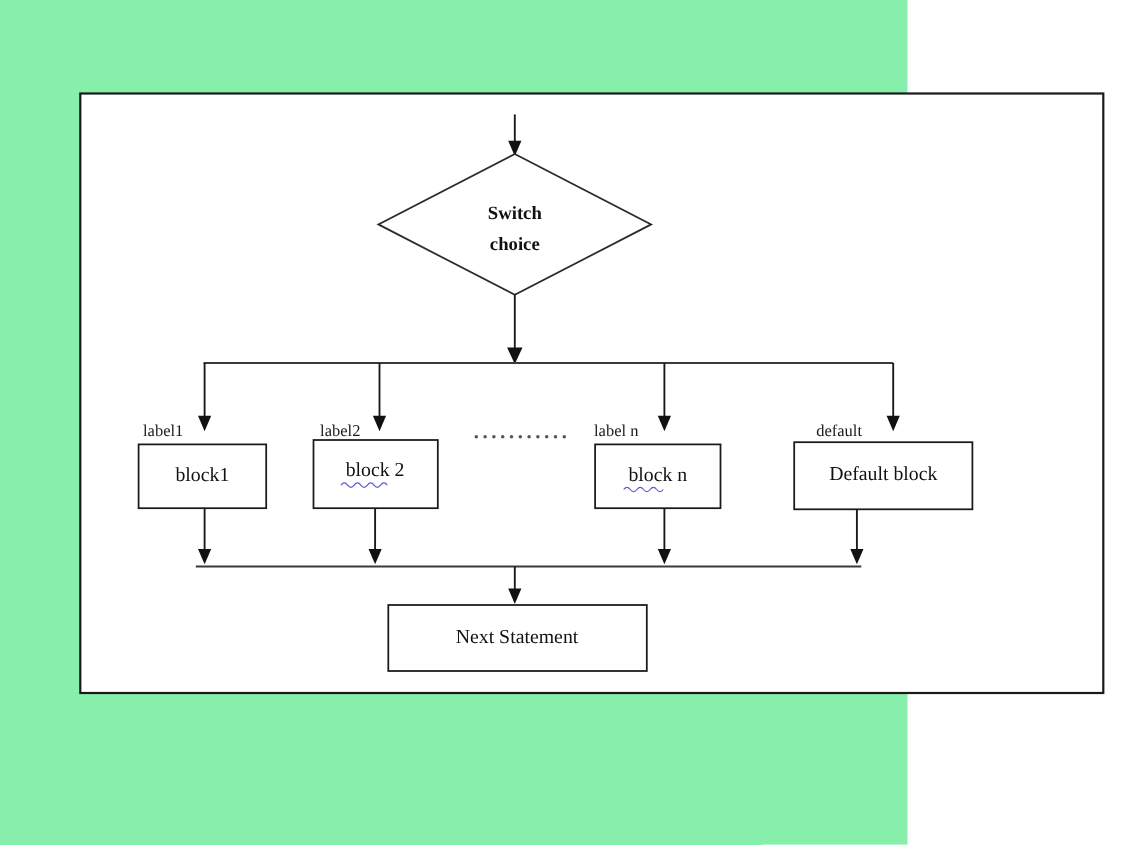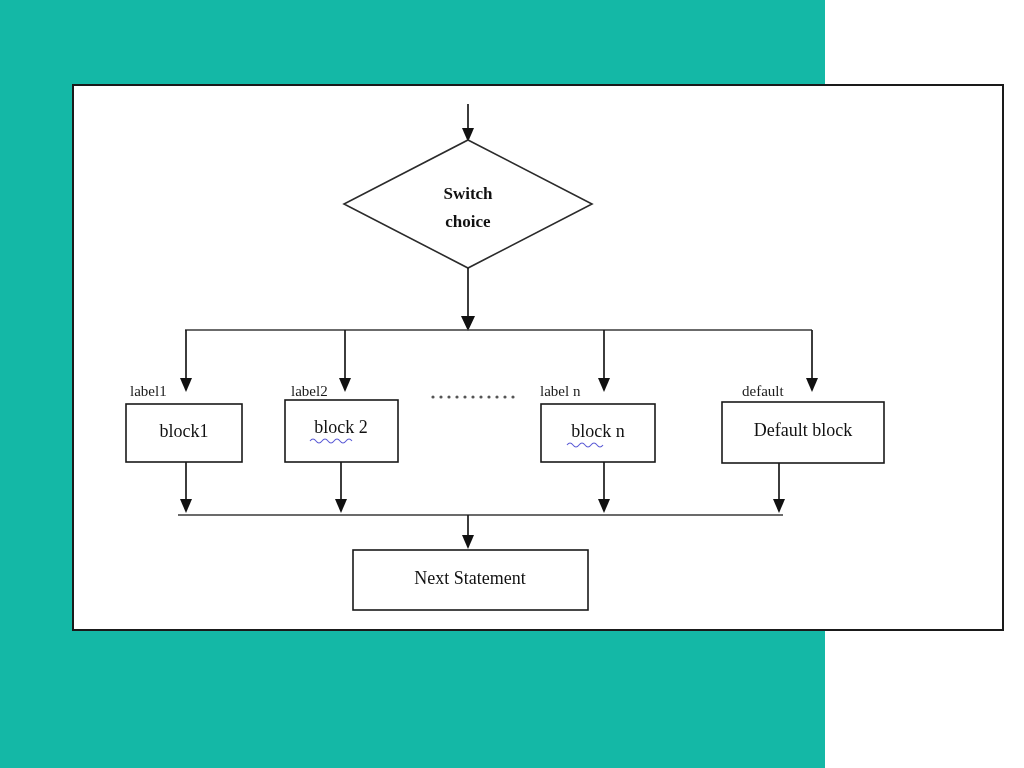--- a/index.html
+++ b/index.html
@@ -10,21 +10,21 @@
   body {
     width: 1024px;
     height: 768px;
     font-family: "Liberation Serif", serif;
     overflow: hidden;
   }
   #stage {
     position: relative;
     width: 825px;
     height: 768px;
-    background: #14b8a6;
+    background: #86efac;
     text-decoration: underline;
   }
   svg#flow {
     position: absolute;
     left: 0;
     top: 0;
     width: 1024px;
     height: 768px;
     display: block;
   }

